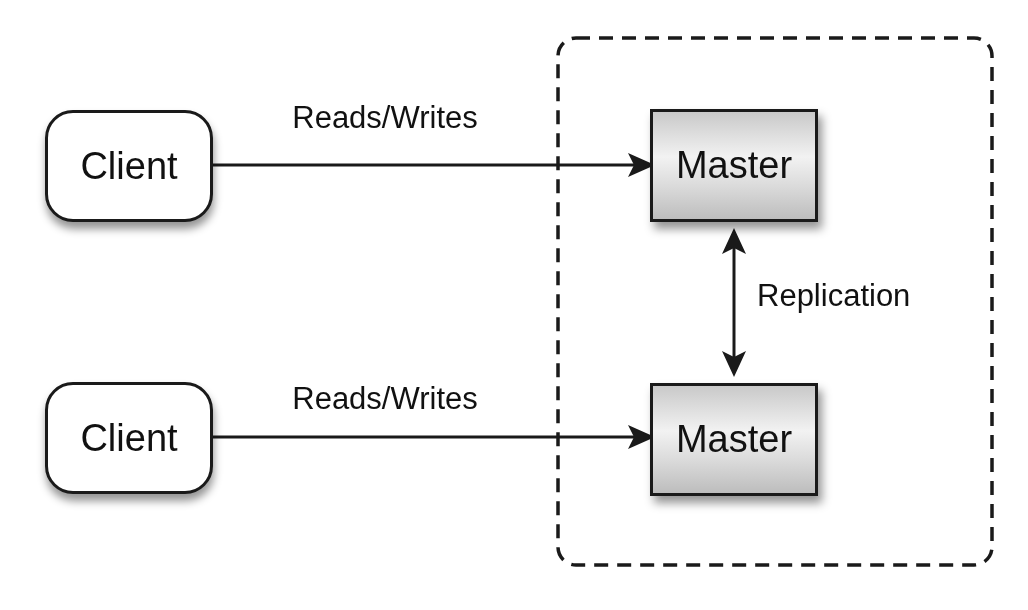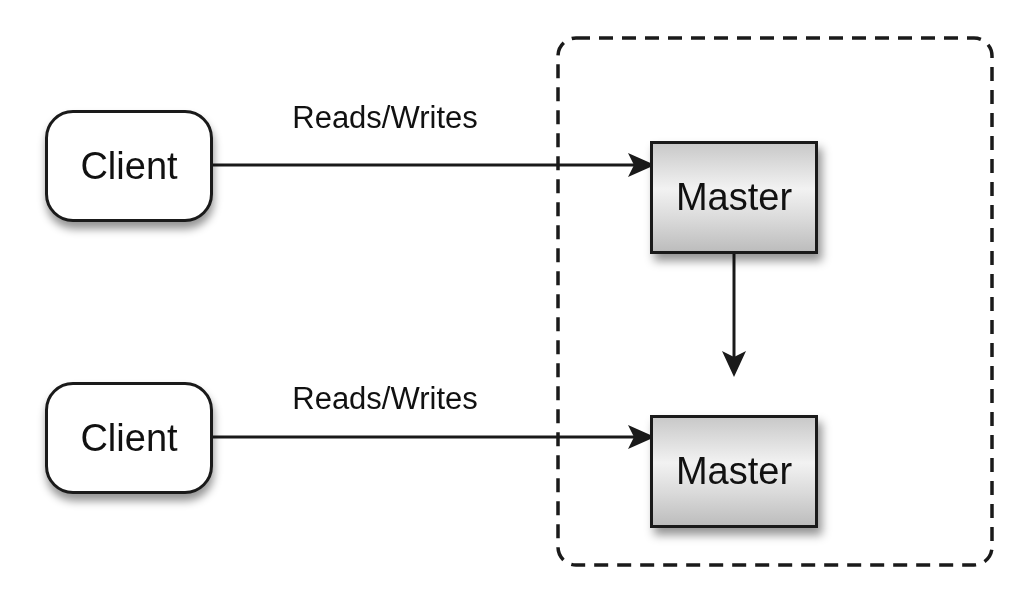--- a/index.html
+++ b/index.html
@@ -39,21 +39,20 @@
     box-shadow: 1px 7px 9px rgba(0,0,0,0.42);
     box-sizing: border-box;
   }
   .master-node {
     width: 168px;
     height: 113px;
     background: linear-gradient(180deg, #c9c9c9 0%, #f2f2f2 42%, #dadada 70%, #bdbdbd 100%);
     border: 3.5px solid #1a1a1a;
     box-shadow: 4px 7px 9px rgba(0,0,0,0.42);
     box-sizing: border-box;
-    margin-top: 32px;
   }
   .edge-label {
     position: absolute;
     font-size: 31px;
     color: #111111;
     white-space: nowrap;
   }
   .lbl-rw-top    { left: 245px; top: 100px; width: 280px; text-align: center; }
   .lbl-rw-bottom { left: 245px; top: 381px; width: 280px; text-align: center; }
   .lbl-replication { left: 757px; top: 278px; }
@@ -95,14 +94,15 @@
   </div>
 
   <div class="node master-node pos-master-bottom">
     <span>Master</span>
   </div>
 
   <div class="edge-label lbl-rw-top">Reads/Writes</div>
 
   <div class="edge-label lbl-rw-bottom">Reads/Writes</div>
 
+  <div class="edge-label lbl-replication">Replication</div>
 
 </div>
 
 </body></html>

